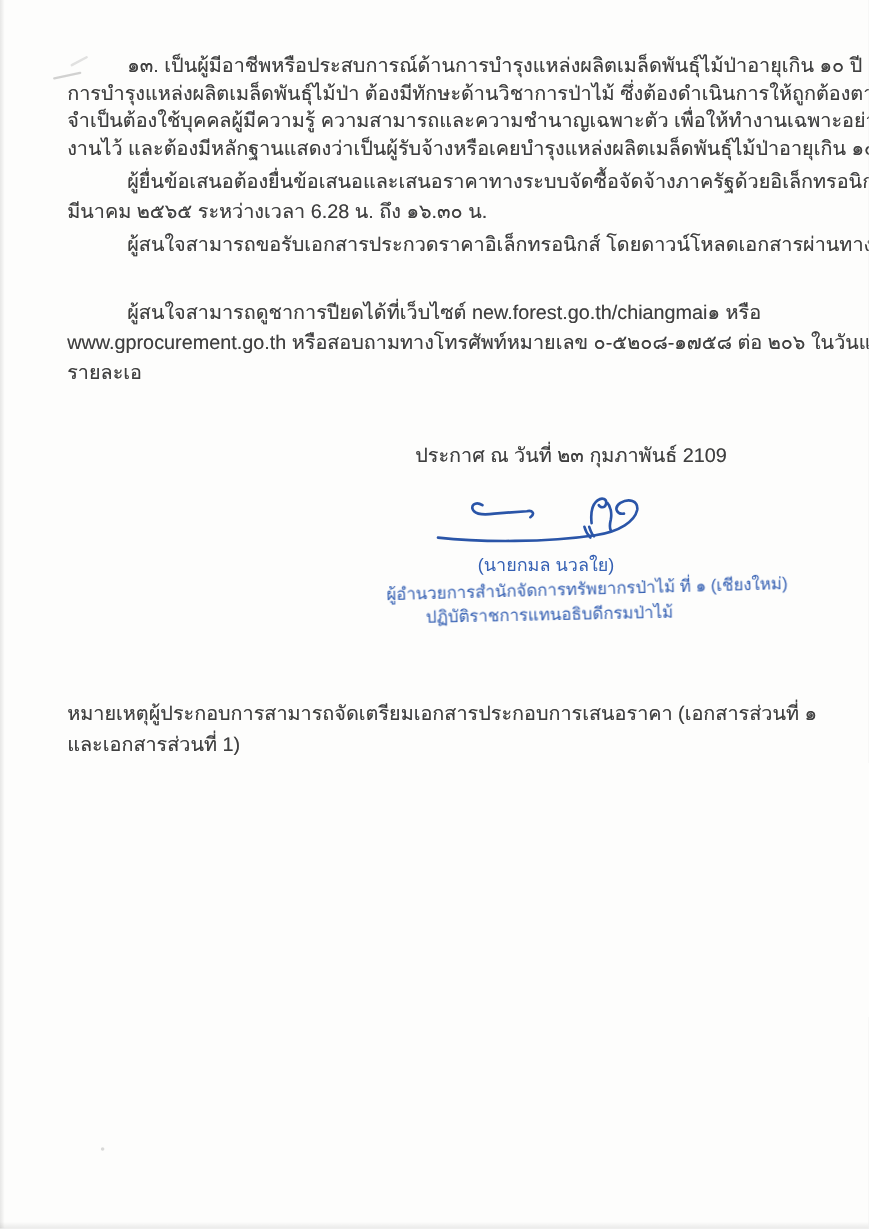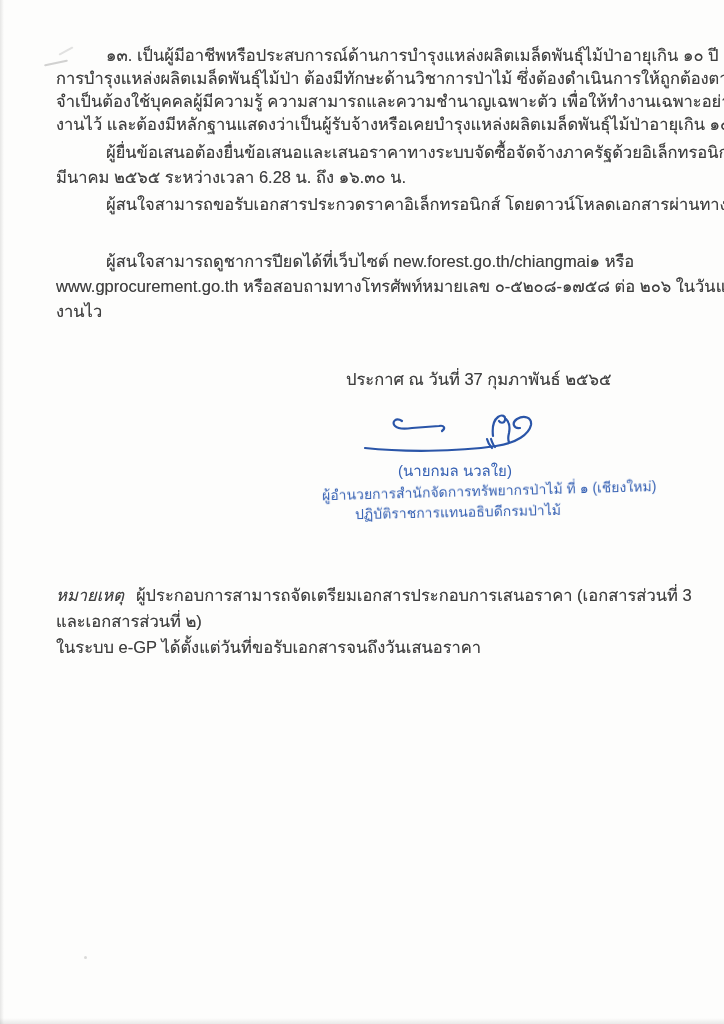--- a/index.html
+++ b/index.html
@@ -28,21 +28,21 @@
   .stamp{
     position:absolute;text-align:center;white-space:nowrap;
     color:var(--stamp-text,#3560b3);
     filter:blur(.3px);
   }
   .sig-name{left:355px;top:459px;width:200px;font-size:15px;}
   .sig-title1{left:322px;top:480px;width:310px;font-size:14px;transform:rotate(-1.6deg);}
   .sig-title2{left:352px;top:501px;width:212px;font-size:14px;transform:rotate(-1.2deg);}
   .note{position:absolute;left:56px;top:582px;width:650px;font-size:16.5px;line-height:26px;}
   .note .line{white-space:normal;}
-  .note-label{margin-right:12px;font-style:italic;}
+  .note-label{}
   
   .edge-left{position:absolute;left:0;top:0;width:4px;height:100%;
     background:linear-gradient(to right,rgba(0,0,0,.09),rgba(0,0,0,0));}
   .edge-bottom{position:absolute;left:0;bottom:0;width:100%;height:6px;
     background:linear-gradient(to top,rgba(0,0,0,.08),rgba(0,0,0,0));}
   .pencil-a{position:absolute;left:44px;top:62px;width:24px;height:2px;
     background:#9b9b9b;opacity:.45;border-radius:2px;transform:rotate(-12deg);}
   .pencil-b{position:absolute;left:58px;top:50px;width:16px;height:2px;
     background:#ababab;opacity:.35;border-radius:2px;transform:rotate(-28deg);}
   .speck{position:absolute;left:84px;top:956px;width:3px;height:3px;
@@ -71,38 +71,37 @@
     <div class="line">มีนาคม ๒๕๖๕ ระหว่างเวลา 6.28 น. ถึง ๑๖.๓๐ น.</div>
   </div>
 
   <div class="para p3">
     <div class="line indent">ผู้สนใจสามารถขอรับเอกสารประกวดราคาอิเล็กทรอนิกส์ โดยดาวน์โหลดเอกสารผ่านทางระบบจัดซื้อ</div>
   </div>
 
   <div class="para p4">
     <div class="line indent">ผู้สนใจสามารถดูชาการปียดได้ที่เว็บไซต์ new.forest.go.th/chiangmai๑ หรือ</div>
     <div class="line">www.gprocurement.go.th หรือสอบถามทางโทรศัพท์หมายเลข ๐-๕๒๐๘-๑๗๕๘ ต่อ ๒๐๖ ในวันและเวลา</div>
-    <div class="line">งานไว</div>
+    <div class="line">รายละเอ</div>
   </div>
 
-  <div class="date-line">ประกาศ ณ วันที่ 37 กุมภาพันธ์ ๒๕๖๕</div>
+  <div class="date-line">ประกาศ ณ วันที่ ๒๓ กุมภาพันธ์ 2109</div>
 
   <svg class="sig-svg" width="190" height="52" viewBox="0 0 190 52" fill="none">
     <g stroke="var(--signature-ink,#2a55a8)" stroke-width="2.2" stroke-linecap="round" stroke-linejoin="round" fill="none">
       <path d="M 46 15 c -6 -4 -11 1 -7 5 c 3 3 10 3 17 2 l 27 -2 c 5 -1 7 2 3 5"></path>
       <path d="M 137 30 c -1 -9 1 -16 5 -19 c 4 -3 8 -1 7 3 c -1 4 -5 3 -6 1 m 7 -2 c 3 3 4 9 3 14 c -1 4 -1 7 0 9"></path>
       <path d="M 131 33 c 1 4 3 7 5 9 m -1 -9 c 1 3 2 6 4 8"></path>
       <path d="M 9 42 C 45 46 100 46 140 40 C 161 37 173 28 175 19 C 176 11 168 9 161 13 C 155 17 158 23 164 22"></path>
     </g>
   </svg>
 
   <div class="stamp sig-name">(นายกมล นวลใย)</div>
   <div class="stamp sig-title1">ผู้อำนวยการสำนักจัดการทรัพยากรป่าไม้ ที่ ๑ (เชียงใหม่)</div>
   <div class="stamp sig-title2">ปฏิบัติราชการแทนอธิบดีกรมป่าไม้</div>
 
   <div class="note">
     <div class="line">
-      <span class="note-label">หมายเหตุ</span><span>ผู้ประกอบการสามารถจัดเตรียมเอกสารประกอบการเสนอราคา (เอกสารส่วนที่ 3 และเอกสารส่วนที่ ๒)</span>
+      <span class="note-label">หมายเหตุ</span><span>ผู้ประกอบการสามารถจัดเตรียมเอกสารประกอบการเสนอราคา (เอกสารส่วนที่ ๑ และเอกสารส่วนที่ 1)</span>
     </div>
-    <div class="line">ในระบบ e-GP ได้ตั้งแต่วันที่ขอรับเอกสารจนถึงวันเสนอราคา</div>
   </div>
 
 </div>
 
 </body></html>

